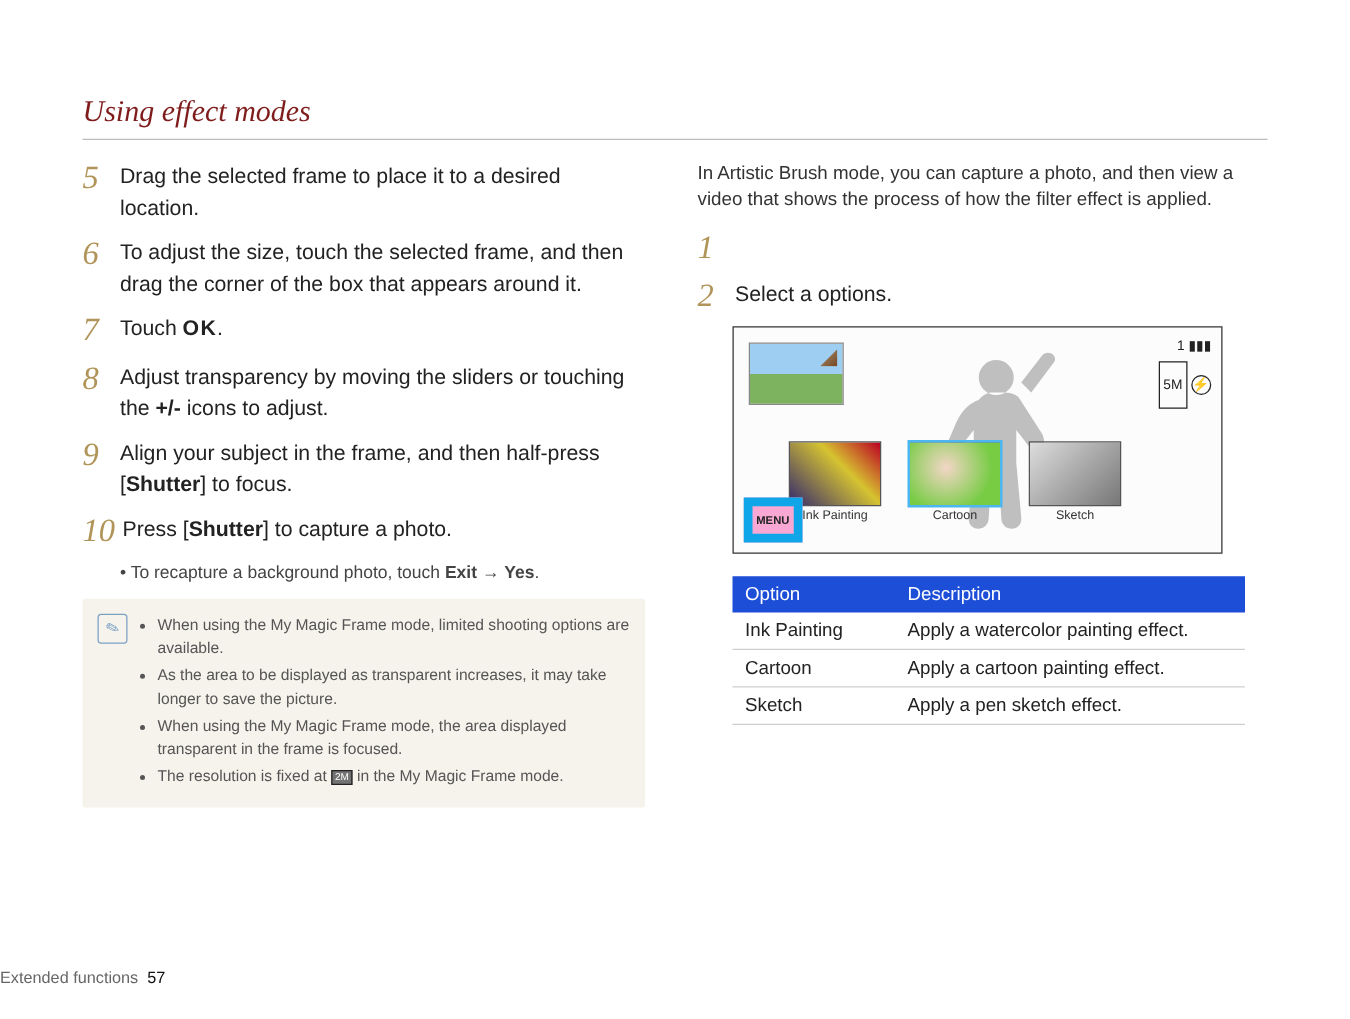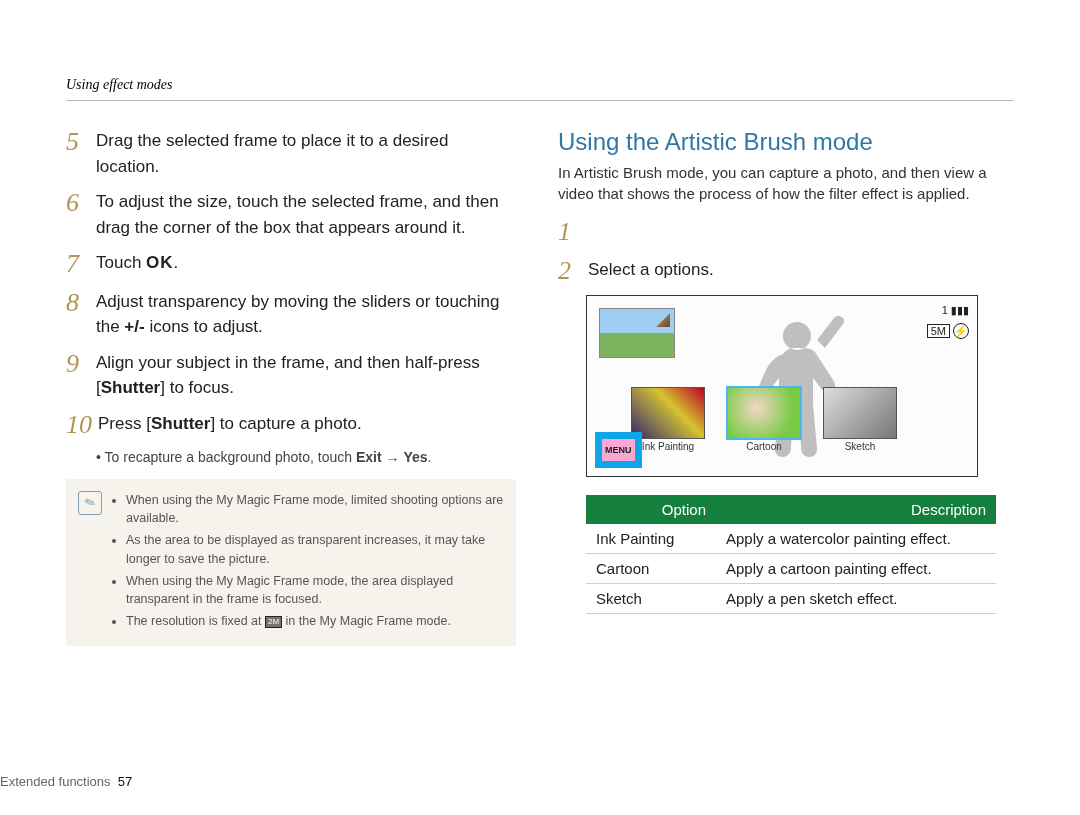--- a/index.html
+++ b/index.html
@@ -7,21 +7,21 @@
   body{
     width:1080px;height:815px;
     font-family:Arial,Helvetica,sans-serif;
     color:#222;
     position:relative;
     background:#fff;
     font-weight:300;
   }
   .header{
     position:absolute;left:66px;top:77px;right:66px;
-    font-size:14px;color:#000000;font-style:italic;
+    font-size:24px;color:#7f1d1d;font-style:italic;
     border-bottom:1px solid #bcbcbc;padding-bottom:7px;
     font-family:Georgia,serif;font-weight:300;
   }
   .col{position:absolute;top:128px;}
   .col-left{left:66px;width:450px}
   .col-right{left:558px;width:460px}
 
   .step{display:flex;align-items:flex-start;margin-bottom:10px}
   .step-num{
     font-family:Georgia,'Times New Roman',serif;font-style:italic;
@@ -84,21 +84,21 @@
   .lcd .thumbs{position:absolute;left:44px;bottom:24px;display:flex;gap:22px}
   .lcd .thumb{width:72px;height:50px;border:1px solid #555;background:#aaa}
   .lcd .thumb.sel{outline:2px solid #4cb6f0;outline-offset:-1px}
   .lcd .tlabel{text-align:center;font-size:10px;margin-top:2px;color:#333}
   .lcd .side{position:absolute;right:8px;top:8px;text-align:right;font-size:11px;color:#222}
   .lcd .side div{margin-bottom:6px}
   .lcd .menu{position:absolute;left:8px;bottom:8px;border:7px solid #0ea5e9;padding:6px 3px;font-size:9px;font-weight:bold;background:#f9a8d4}
 
   
   table.opts{border-collapse:collapse;width:410px;margin-left:28px;font-size:15px}
-  table.opts th{background:#15803d;color:#fff;text-align:right;font-weight:400;padding:6px 10px}
+  table.opts th{background:#1d4ed8;color:#fff;text-align:left;font-weight:400;padding:6px 10px}
   table.opts td{padding:6px 10px;border-bottom:1px solid #cfcfcf}
   table.opts td:first-child{width:110px}
 
   .footer{
     position:absolute;left:0;right:0;bottom:26px;
     font-size:13px;color:#666;
   }
   .footer .pn{color:#111}
 </style>
 </head>
@@ -158,42 +158,41 @@
       <li>As the area to be displayed as transparent increases, it may take longer to save the picture.</li>
       <li>When using the My Magic Frame mode, the area displayed transparent in the frame is focused.</li>
       <li>
         <span>The resolution is fixed at </span><span class="inl-res-icon">2M</span><span> in the My Magic Frame mode.</span>
       </li>
     </ul>
   </div>
 </div>
 
 <div class="col col-right">
-  <div class="section-title">Using the Artistic Brush mode</div>
   <div class="section-intro">In Artistic Brush mode, you can capture a photo, and then view a video that shows the process of how the filter effect is applied.</div>
 
   <div class="step">
     <div class="step-num">1</div>
   </div>
 
   <div class="step">
     <div class="step-num">2</div>
     <div class="step-body">Select a options.</div>
   </div>
 
   <div class="lcd">
     <div class="preview"></div>
     <div class="boy">
       <svg viewBox="0 0 120 162">
         <path fill="#bfbfbf" d="M60 18a14 14 0 1 1 0 28a14 14 0 0 1 0-28zM46 50c-6 2-13 7-18 18l-6 14c-3 7 4 11 9 6l11-14v26l-4 44c-1 12 16 12 16 0l2-34h6l2 34c0 12 17 12 16 0l-4-44V74l14 18c9-2 10-10 6-16L78 48c-3-3-7-4-11-4H57c-4 0-8 2-11 6zM88 44l18-24c4-5-4-11-9-6L80 36z"></path>
       </svg>
     </div>
     <div class="side">
       <div><span>1</span> <span>▮▮▮</span></div>
-      <div style="border:1px solid #222;padding:0 3px;display:inline-block"><span>5M</span></div>
+      <div style="border:1px solid #222;padding:12px 3px;display:inline-block"><span>5M</span></div>
       <div style="border:1px solid #222;border-radius:50%;width:14px;height:14px;display:inline-flex;align-items:center;justify-content:center;margin-left:auto">⚡</div>
     </div>
     <div class="thumbs">
       <div>
         <div class="thumb" style="background:linear-gradient(45deg,#33276e,#d6c331 60%,#b02 )"></div>
         <div class="tlabel">Ink Painting</div>
       </div>
       <div>
         <div class="thumb sel" style="background:radial-gradient(circle at 40% 40%,#f3d6c6,#7c4 70%)"></div>
         <div class="tlabel">Cartoon</div>

